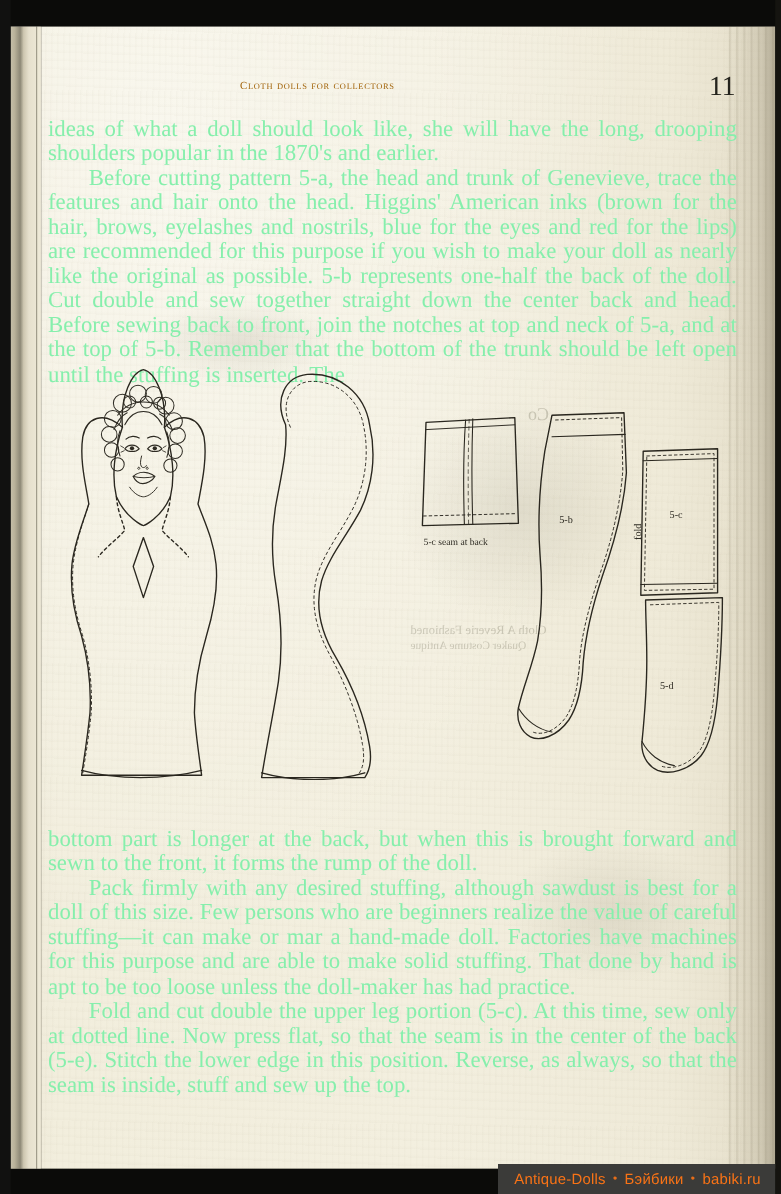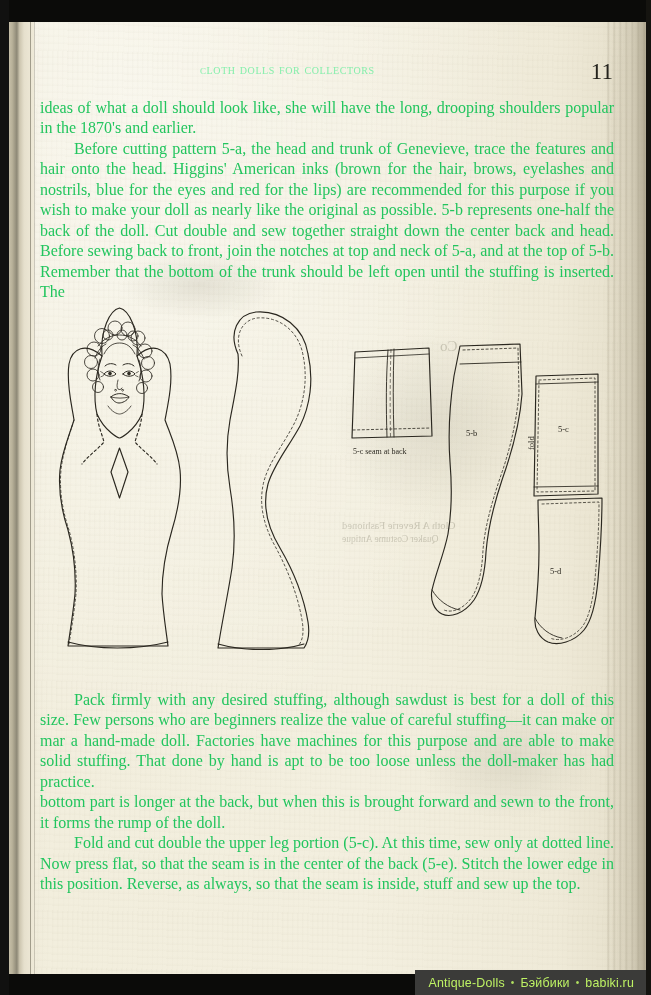--- a/index.html
+++ b/index.html
@@ -94,40 +94,40 @@
     position: absolute;
     left: 40px;
     top: 62px;
     width: 575px;
     height: 22px;
   }
   .runhead-title {
     position: absolute;
     left: 160px;
     top: 0;
-    font-size: 14px;
+    font-size: 10px;
     letter-spacing: 0.6px;
-    color: #86efac;
+    color: #a16207;
     font-variant: small-caps;
     text-transform: lowercase;
     font-family: "Liberation Serif", serif;
   }
   .runhead-title::first-letter { font-size: 13.5px; }
   .folio {
     position: absolute;
     right: 2px;
     top: -3px;
     font-size: 23px;
     color: #24231d;
   }
   p.body {
     margin: 0 0 0 0;
-    font-size: 16px;
+    font-size: 19px;
     line-height: 20.45px;
-    color: #22c55e;
+    color: #86efac;
     text-align: justify;
     text-indent: 34px;
     -webkit-font-smoothing: none;
   }
   p.body.noindent { text-indent: 0; }
   .block-top {
     position: absolute;
     left: 40px;
     top: 98px;
     width: 574px;
@@ -175,21 +175,21 @@
     background: radial-gradient(ellipse, rgba(150,146,126,0.20) 0%, rgba(150,146,126,0) 70%);
   }
   
   .watermark {
     position: absolute;
     right: 5px;
     bottom: 0px;
     height: 25px;
     padding: 0 12px 0 14px;
     background: #3b3b39;
-    color: #bef264;
+    color: #f97316;
     font-family: "Liberation Sans", sans-serif;
     font-size: 12.4px;
     display: flex;
     align-items: center;
     gap: 6px;
     letter-spacing: 0.2px;
   }
   .wm-dot { font-size: 10px; opacity: .9; }
 </style>
 </head>
@@ -362,22 +362,22 @@
           <path d="M493,316 C498,326 508,334 520,336" stroke-width="0.9"></path>
         </g>
         <text x="508" y="272" font-family="Liberation Serif, serif" font-size="8.5" fill="#2e2b23" stroke="none">5-d</text>
 
       </g>
     </svg>
   </div>
 
 
   <div class="block-bottom">
+    <p class="body noindent">bottom part is longer at the back, but when this is brought forward and sewn to the front, it forms the rump of the doll.</p>
     <p class="body">Pack firmly with any desired stuffing, although sawdust is best for a doll of this size.  Few persons who are beginners realize the value of careful stuffing—it can make or mar a hand-made doll.  Factories have machines for this purpose and are able to make solid stuffing.  That done by hand is apt to be too loose unless the doll-maker has had practice.</p>
-    <p class="body noindent">bottom part is longer at the back, but when this is brought forward and sewn to the front, it forms the rump of the doll.</p>
     <p class="body">Fold and cut double the upper leg portion (5-c).  At this time, sew only at dotted line.  Now press flat, so that the seam is in the center of the back (5-e).  Stitch the lower edge in this position.  Reverse, as always, so that the seam is inside, stuff and sew up the top.</p>
   </div>
 
   <div class="top-dark"></div>
   <div class="bottom-dark"></div>
   <div class="left-dark"></div>
   <div class="right-dark"></div>
 
   <div class="watermark">
     <span>Antique-Dolls</span>

